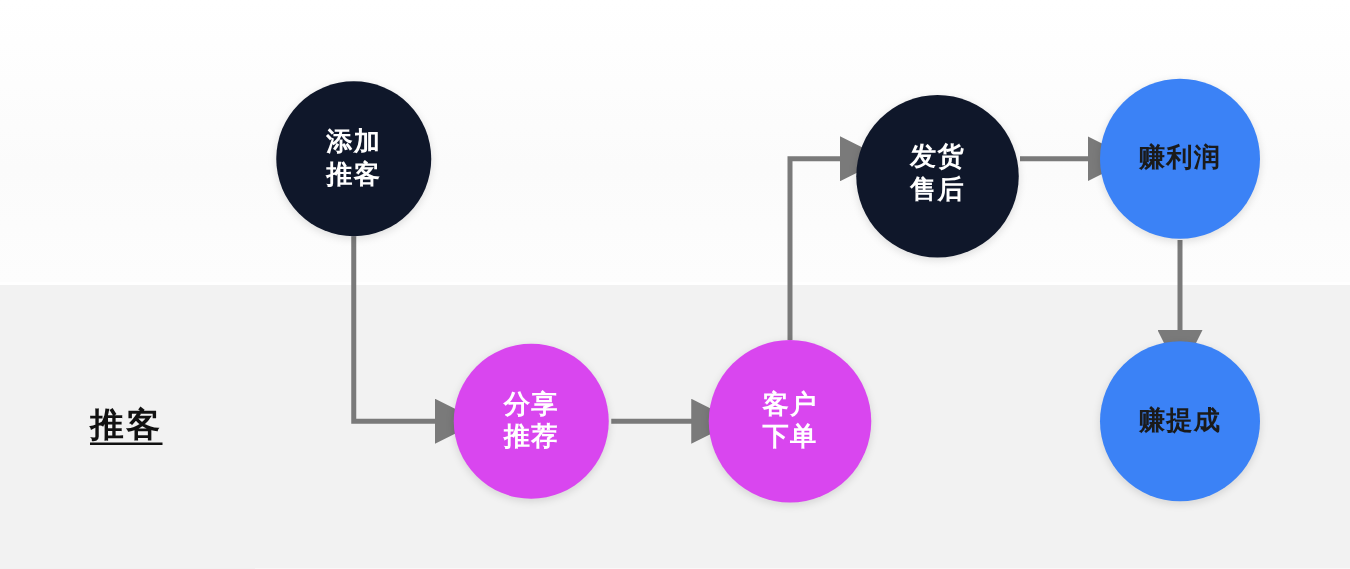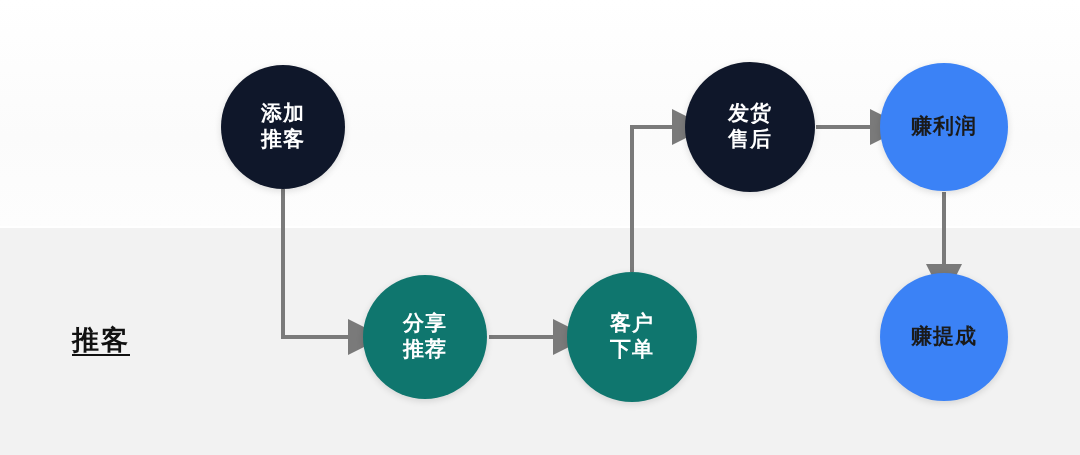--- a/index.html
+++ b/index.html
@@ -43,21 +43,21 @@
     justify-content:center;
     text-align:center;
     line-height:1.22;
     font-size:21px;
     font-weight:bold;
     letter-spacing:1px;
     white-space:pre-line;
     box-shadow:0 2px 7px rgba(0,0,0,0.13);
   }
   .node.gray{background:#0f172a;color:#ffffff;}
-  .node.dark{background:#0f766e;color:#ffffff;}
+  .node.dark{background:#d946ef;color:#ffffff;}
   .node.amber{background:#3b82f6;color:#1a1a1a;}
 </style>
 </head>
 <body>
 
 <div id="stage">
 
   <div class="band band-top"></div>
   <div class="band band-divider"></div>
   <div class="band band-bottom"></div>
@@ -77,21 +77,21 @@
 
     <path d="M816,127 L874,127" fill="none" stroke="#7a7a7a" stroke-width="4" stroke-linecap="butt" marker-end="url(#ah)"></path>
 
     <path d="M944,192 L944,268" fill="none" stroke="#7a7a7a" stroke-width="4" stroke-linecap="butt" marker-end="url(#ah)"></path>
   </svg>
 
   <div class="lane-label lane-pk">推客</div>
 
   <div class="node gray" id="n0" style="width: 124px; height: 124px; left: 221px; top: 65px;">添加
 推客</div>
-  <div class="node gray" id="n1" style="width: 130px; height: 130px; left: 685px; top: 62px;">发货
+  <div class="node gray" id="n1" style="width: 130px; height: 130px; left: 685px; top: 76px; font-family: Liberation Mono, monospace;">发货
 售后</div>
   <div class="node amber" id="n2" style="width: 128px; height: 128px; left: 880px; top: 63px;">赚利润</div>
   <div class="node dark" id="n3" style="width: 124px; height: 124px; left: 363px; top: 275px;">分享
 推荐</div>
   <div class="node dark" id="n4" style="width: 130px; height: 130px; left: 567px; top: 272px;">客户
 下单</div>
   <div class="node amber" id="n5" style="width: 128px; height: 128px; left: 880px; top: 273px;">赚提成</div>
 
 </div>
 

